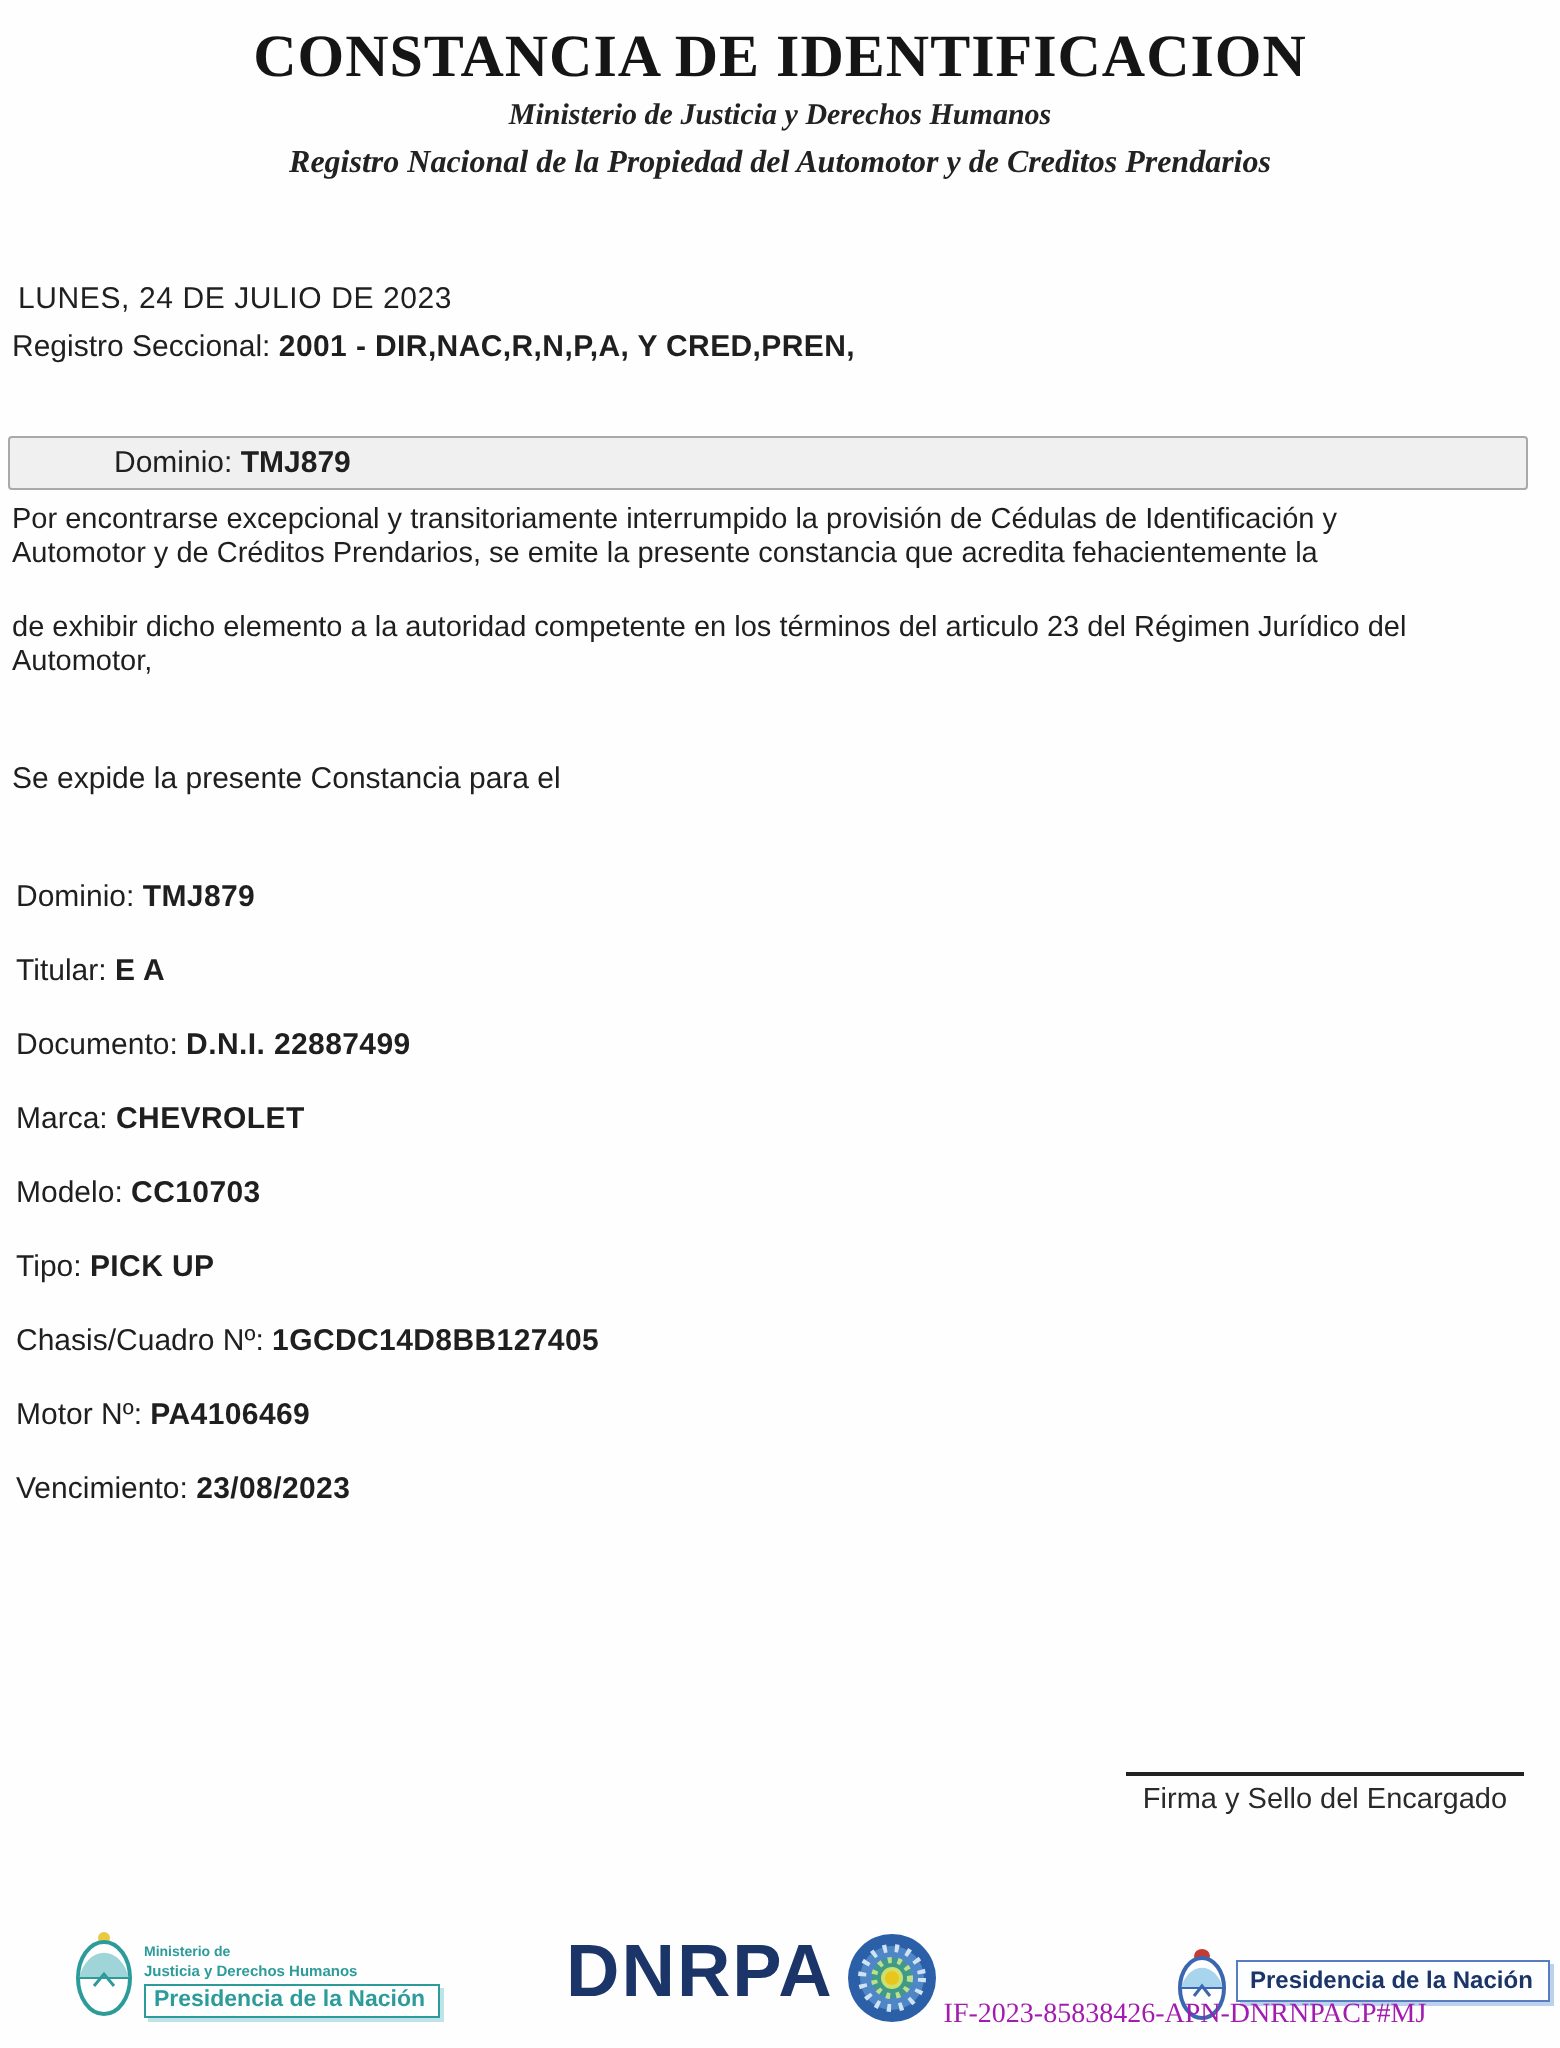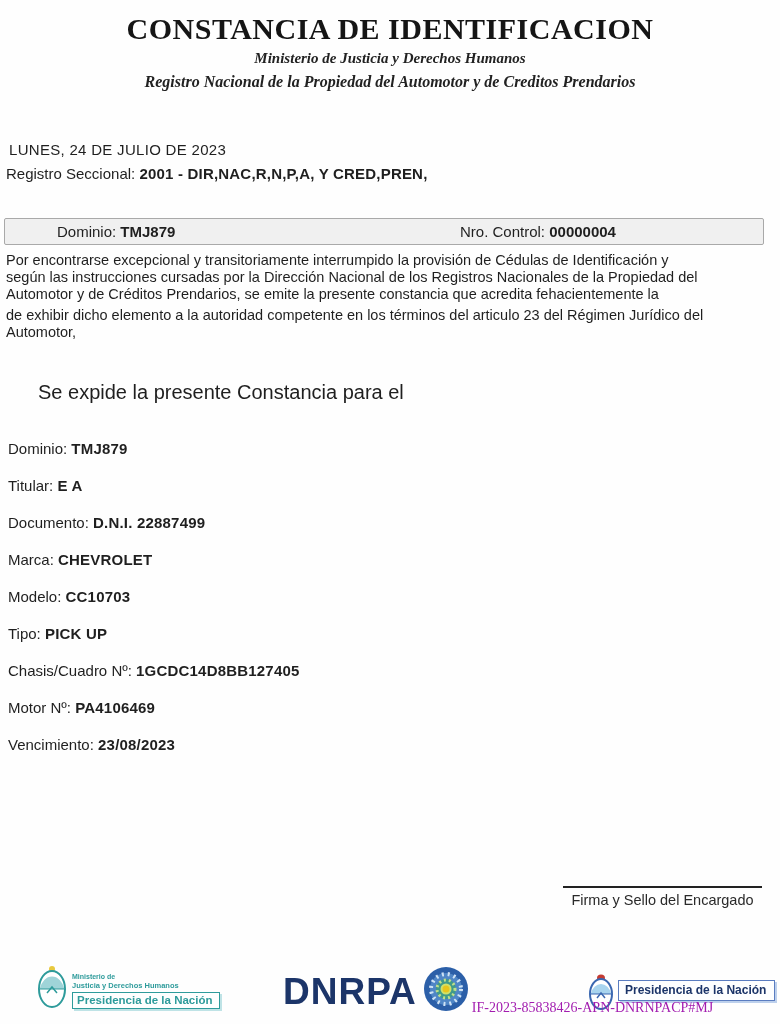--- a/index.html
+++ b/index.html
@@ -30,41 +30,41 @@
   .control-bar {
     position:absolute; top:218px; left:4px; width:760px; height:27px;
     background:#f0f0f0; border:1px solid #a9a9a9; border-radius:2px;
     font-size:15px; line-height:25px;
   }
   .cb-dominio { position:absolute; left:52px; top:0; }
   .cb-control { position:absolute; left:455px; top:0; }
   
   .body-text { position:absolute; top:252px; left:6px; width:768px; font-size:14.5px; }
   .body-text .line { line-height:17px; white-space:nowrap; }
-  .para2 { margin-top:4px; }
-  .issue-line { position:absolute; top:381px; left:6px; font-size:20px;margin-left:32px; }
+  .para2 { margin-top:20px; }
+  .issue-line { position:absolute; top:381px; left:6px; font-size:15px; }
   
   .fields { position:absolute; top:440px; left:8px; display:flex; flex-direction:column; gap:20px; }
   .field-row { font-size:15px; }
   .field-row b { letter-spacing:0.2px; }
   
   .signature { position:absolute; top:886px; left:563px; width:199px; }
   .sig-line { border-top:2px solid #222; }
   .sig-text { margin-top:4px; text-align:center; font-size:14.5px; color:#2a2a2a; }
   
   .footer-left { position:absolute; top:963px; left:36px; display:flex; align-items:flex-end; }
   .fl-text { margin-left:4px; color:#2e9b9b; }
   .fl-line1 { font-size:7px; font-weight:bold; line-height:8px; }
   .fl-line2 { font-size:7.5px; font-weight:bold; line-height:9px; }
   .fl-box {
     margin-top:2px; display:inline-block; border:1px solid #2e9b9b;
     padding:1px 6px 2px 4px; font-size:11.5px; font-weight:bold; color:#2e9b9b;
     box-shadow:2px 2px 0 #bfe3e6; background:#fdfefe;
   }
-  .footer-center { position:absolute; top:966px; left:283px; display:flex; align-items:flex-end; }
+  .footer-center { position:absolute; top:966px; left:283px; display:flex; align-items:flex-start; }
   .dnrpa-text { font-size:37px; font-weight:bold; color:#1c3569; letter-spacing:1px; line-height:40px; }
   .dnrpa-rosette { margin-left:6px; }
   .footer-right { position:absolute; top:972px; left:587px; display:flex; align-items:flex-start; }
   .fr-box {
     margin-left:3px; margin-top:8px; display:inline-block; border:1px solid #5a7cc0;
     padding:2px 8px 3px 6px; font-size:12px; font-weight:bold; color:#1c3569;
     box-shadow:2px 2px 0 #bdd0ec; background:#fdfeff;
   }
   .doc-id {
     position:absolute; top:1000px; left:420px; width:345px; text-align:center;
@@ -85,30 +85,25 @@
   <div class="registro-line">
     <span>Registro Seccional:</span>
     <b>2001 - DIR,NAC,R,N,P,A, Y CRED,PREN,</b>
   </div>
 
   <div class="control-bar">
     <span class="cb-dominio">
       <span>Dominio:</span>
       <b>TMJ879</b>
     </span>
-    <span class="cb-control">
-      <span>Nro. Control:</span>
-      <b>00000004</b>
-    </span>
   </div>
 
   <div class="body-text">
     <div class="para1">
       <div class="line"> Por encontrarse excepcional y transitoriamente interrumpido la provisión de Cédulas de Identificación y</div>
-      <div class="line">según las instrucciones cursadas por la Dirección Nacional de los Registros Nacionales de la Propiedad del</div>
       <div class="line">Automotor y de Créditos Prendarios, se emite la presente constancia que acredita fehacientemente la</div>
     </div>
     <div class="para2">
       <div class="line">de exhibir dicho elemento a la autoridad competente en los términos del articulo 23 del Régimen Jurídico del</div>
       <div class="line">Automotor,</div>
     </div>
   </div>
 
   <div class="issue-line">Se expide la presente Constancia para el</div>
 

